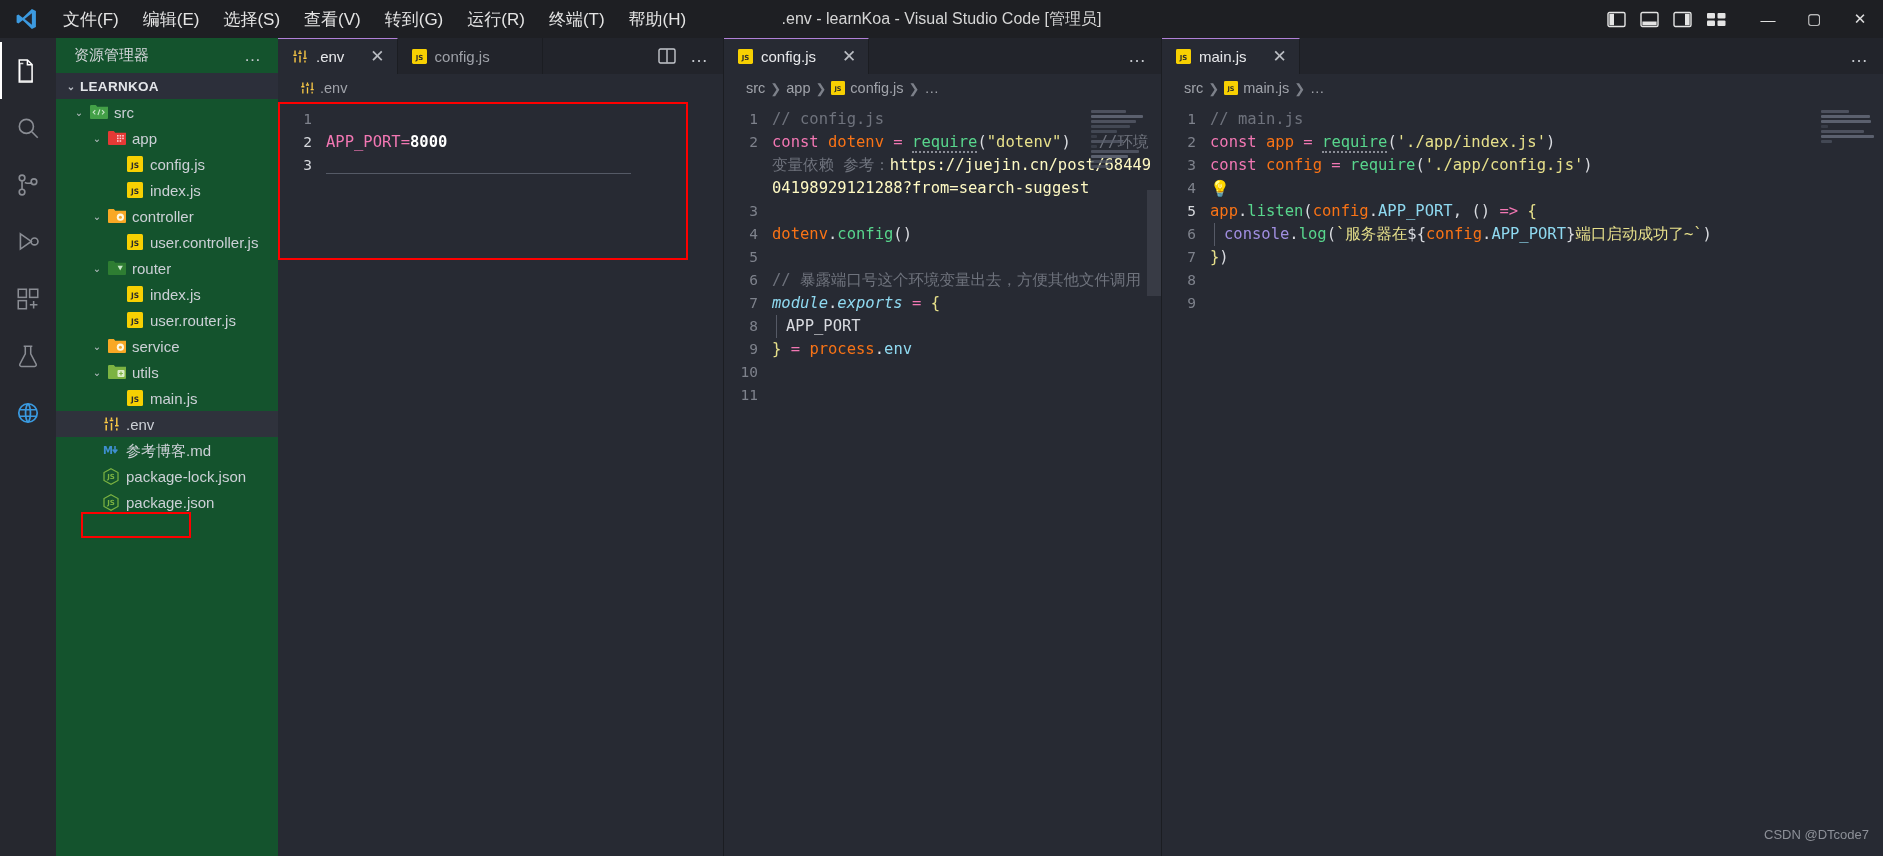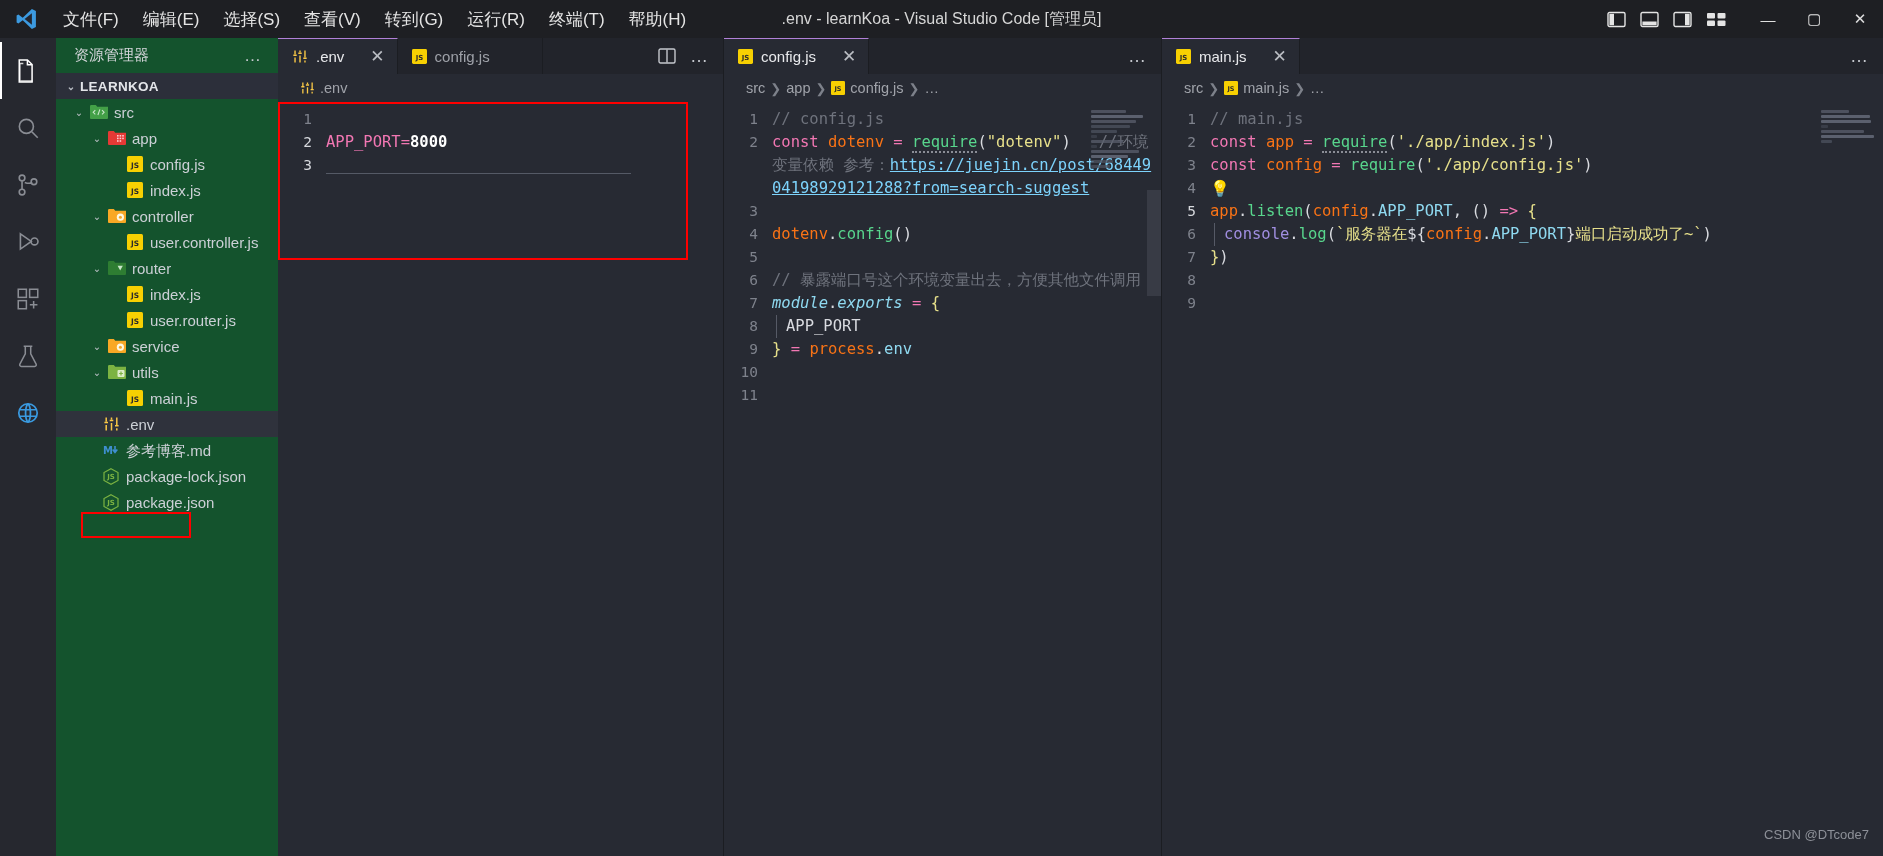--- a/index.html
+++ b/index.html
@@ -146,21 +146,21 @@
   .t-kw    { color: #f277b3; }
   .t-var   { color: #f97316; }
   .t-op    { color: #f277b3; }
   .t-fn    { color: #58d68d; }
   .t-str   { color: #e7e08b; }
   .t-prop  { color: #8fd9f0; }
   .t-purp  { color: #a08ee0; }
   .t-plain { color: #d9dbe0; }
   .t-envkey{ color: #f277b3; }
   .t-envval{ color: #ffffff; font-weight: bold; }
-  .t-link  { color: #7dd3fc; text-decoration: underline; }
+  .t-link  { color: #fef9c3; }
   .squiggly { border-bottom: 2px dotted #8a8d96; }
 
   .env-tab-box {
     position: absolute; left: 0; top: 0; width: 410px; height: 158px;
     border: 2px solid #ff0000; pointer-events: none; z-index: 9;
   }
   .curs-line { display:inline-block; border-bottom: 1px solid #555a66; width: 305px; height: 19px; vertical-align: -4px;}
   .fold-indent {
     border-left: 1px solid #565a66; margin-left: 4px; padding-left: 9px; display:inline-block;
   }

